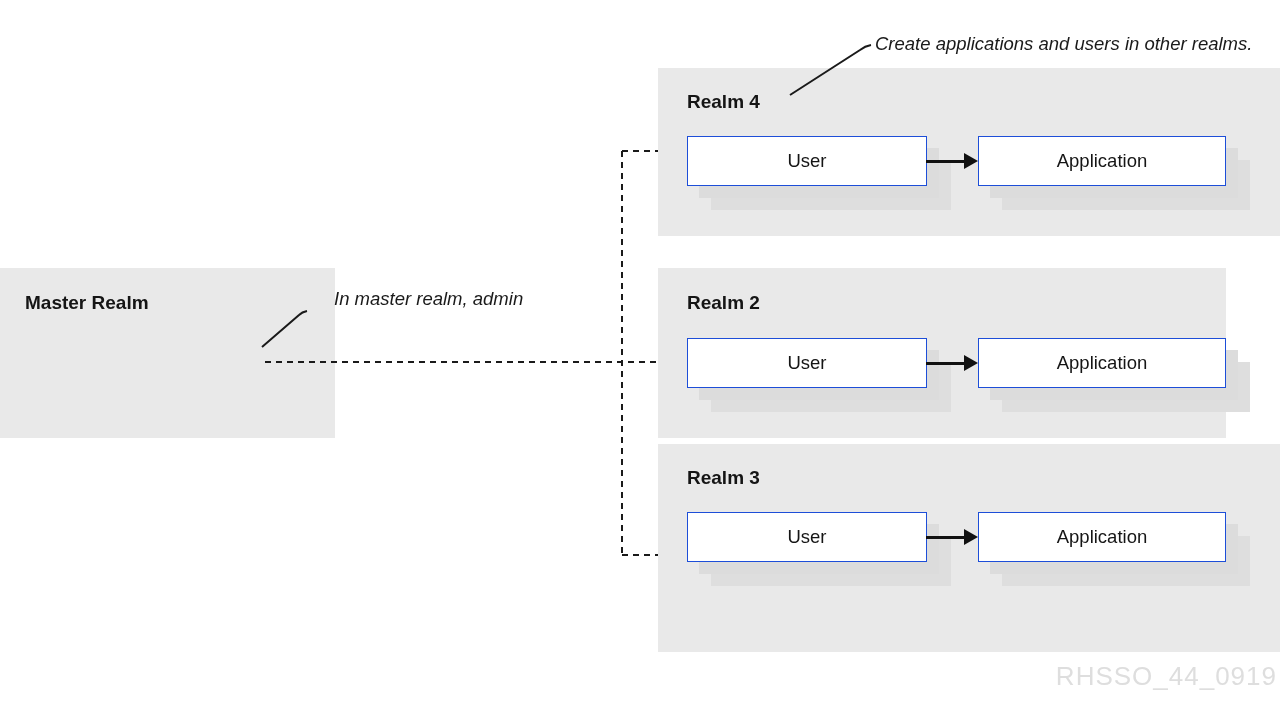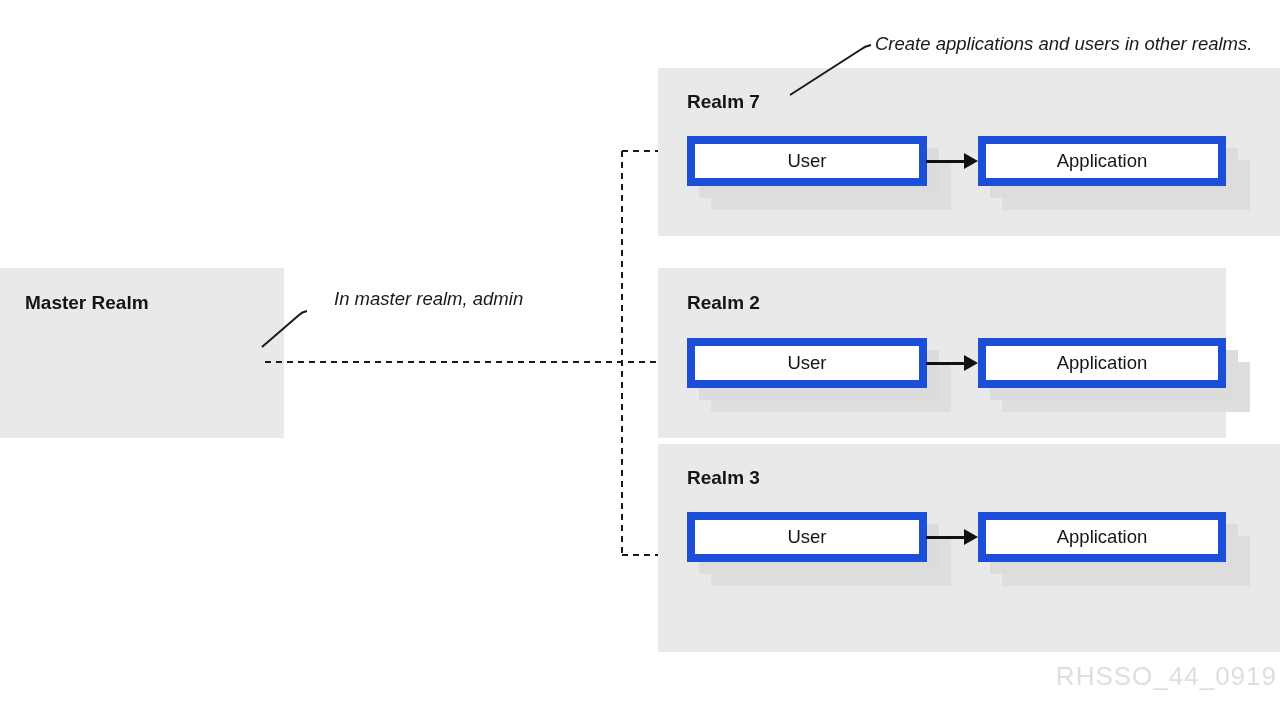--- a/index.html
+++ b/index.html
@@ -20,21 +20,21 @@
   .panel-title {
     position: absolute;
     font-size: 19px;
     font-weight: bold;
     color: #151515;
     white-space: nowrap;
   }
   .node {
     position: absolute;
     background: #ffffff;
-    border: 8px solid #1d4ed8;
+    border: 1px solid #1d4ed8;
     box-sizing: border-box;
     display: flex;
     align-items: center;
     justify-content: center;
     font-size: 18.5px;
     color: #151515;
     z-index: 3;
   }
   .node-shadow {
     position: absolute;
@@ -81,26 +81,26 @@
     left: 0; top: 0;
     width: 1280px;
     height: 708px;
     z-index: 4;
     pointer-events: none;
   }
 </style>
 </head>
 <body>
 
-<div class="panel" style="left:0; top:268; left:0px; top:268px; width:284px; height:170px;">
+<div class="panel" style="left:0; top:268; left:0px; top:268px; width:335px; height:170px;">
   <div class="panel-title" style="left:25px; top:24px;">Master Realm</div>
 </div>
 
 <div class="panel" style="left:658px; top:68px; width:622px; height:168px;">
-  <div class="panel-title" style="left:29px; top:23px;">Realm 7</div>
+  <div class="panel-title" style="left:29px; top:23px;">Realm 4</div>
 
   <div class="node-shadow shadow-2" style="left:53px; top:92px; width:240px; height:50px;"></div>
   <div class="node-shadow shadow-1" style="left:41px; top:80px; width:240px; height:50px;"></div>
   <div class="node" style="left:29px; top:68px; width:240px; height:50px;">
     <span>User</span>
   </div>
 
   <div class="arrow-shaft" style="left:268px; top:91.5px; width:40px;"></div>
   <div class="arrow-head" style="left:306px; top:85px;"></div>
 

